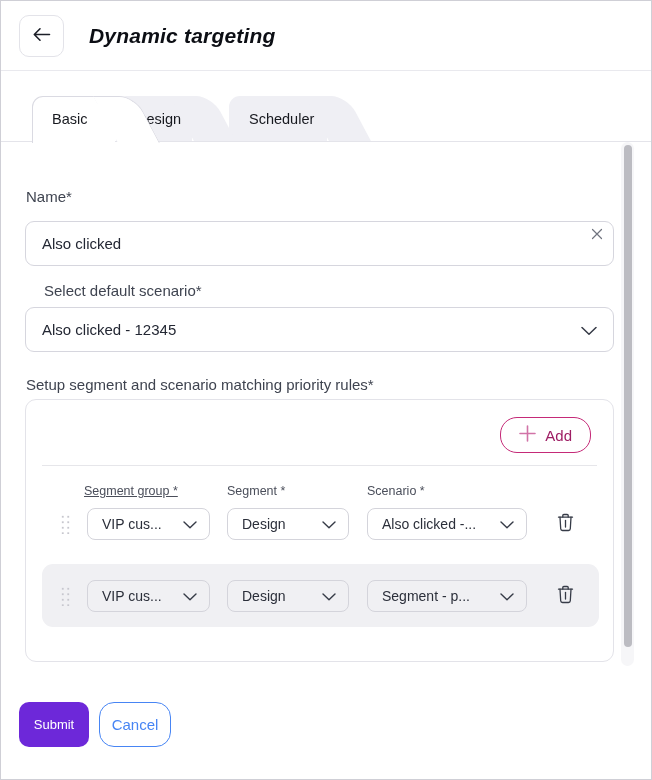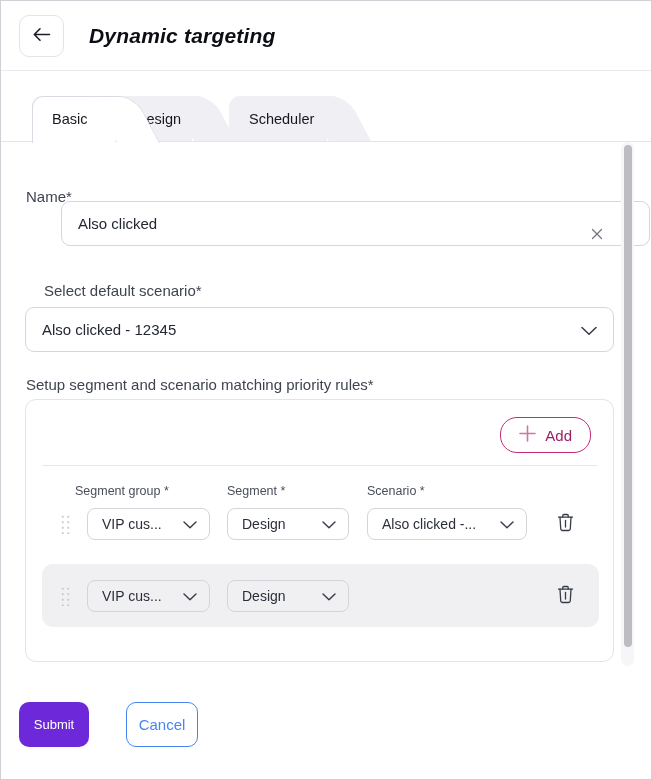--- a/index.html
+++ b/index.html
@@ -131,22 +131,22 @@
     position:absolute; left:2.5px; top:3px; width:8px; height:502px;
     background:#bcbcc2; border-radius:5px; cursor:pointer;
   }
   
   .submit-btn {
     position:absolute; left:18px; top:701px; width:70px; height:45px;
     background:#6d28d9; color:#fff; border:none; border-radius:10px;
     font-family:"Liberation Sans", sans-serif; font-size:13px; cursor:pointer;
   }
   .cancel-btn {
-    position:absolute; left:125px; top:701px; width:72px; height:45px;
-    background:#fff; color:#4785f4; border:1px solid #4785f4; border-radius:10px;
+    position:absolute; left:98px; top:701px; width:72px; height:45px;
+    background:#fff; color:#4785f4; border:1px solid #4785f4; border-radius:15px;
     font-family:"Liberation Sans", sans-serif; font-size:15px; cursor:pointer;
   }
 </style>
 </head>
 <body>
 
 <div class="page">
 
   <div class="header">
     <div class="back-btn">
@@ -170,21 +170,21 @@
     <span class="tab-label">Design</span>
   </div>
   <div class="tab tab3 inactive">
     <span class="tab-body"></span>
     <span class="tab-slant"></span>
     <span class="tab-label">Scheduler</span>
   </div>
   <div class="panel-top-line"></div>
 
   <div class="field-label" style="top:187px;">Name*</div>
-  <input class="text-input" style="top: 200px; margin-left: 36px;" value="Also clicked">
+  <input class="text-input" style="top: 220px;" value="Also clicked">
   <div class="clear-x" style="left:586px; top:224px;">
     <span>
       <svg width="12" height="12" viewBox="0 0 12 12" fill="none">
         <path d="M1.5 1.5 L10.5 10.5 M10.5 1.5 L1.5 10.5" stroke="#6f737e" stroke-width="1.2" stroke-linecap="round"></path>
       </svg>
     </span>
   </div>
 
   <div class="field-label" style="top:281px;margin-left:18px;">Select default scenario*</div>
   <div class="dropdown" style="top:306px;">
@@ -203,21 +203,21 @@
       <span>
         <svg width="17" height="17" viewBox="0 0 17 17" fill="none">
           <path d="M8.5 1 V16 M1 8.5 H16" stroke="#d173a7" stroke-width="1.6" stroke-linecap="round"></path>
         </svg>
       </span>
       <span>Add</span>
     </div>
 
     <div class="rules-divider"></div>
 
-    <div class="col-label" style="left:49px;">Segment group *</div>
+    <div class="col-label" style="left:58px;text-decoration:underline;">Segment group *</div>
     <div class="col-label" style="left:201px;">Segment *</div>
     <div class="col-label" style="left:341px;">Scenario *</div>
 
     <div>
       <div class="drag-handle" style="left:34px; top:114px;"></div>
       <div class="rule-select pos-sel1" style="top:108px;">
         <span>VIP cus...</span>
         <span class="chev">
           <svg width="14" height="8" viewBox="0 0 14 8" fill="none">
               <path d="M1 1 L7 6.8 L13 1" stroke="#363b47" stroke-width="1.4" stroke-linecap="round" stroke-linejoin="round"></path>
@@ -263,20 +263,28 @@
         </span>
       </div>
       <div class="rule-select" style="left:185px; width:122px; top:16px;">
         <span>Design</span>
         <span class="chev">
           <svg width="14" height="8" viewBox="0 0 14 8" fill="none">
               <path d="M1 1 L7 6.8 L13 1" stroke="#363b47" stroke-width="1.4" stroke-linecap="round" stroke-linejoin="round"></path>
             </svg>
         </span>
       </div>
+      <div class="rule-select" style="left:325px; width:160px; top:16px;">
+        <span>Segment - p...</span>
+        <span class="chev">
+          <svg width="14" height="8" viewBox="0 0 14 8" fill="none">
+              <path d="M1 1 L7 6.8 L13 1" stroke="#363b47" stroke-width="1.4" stroke-linecap="round" stroke-linejoin="round"></path>
+            </svg>
+        </span>
+      </div>
       <button class="trash-btn" style="left:512px; top:20px;">
         <span>
           <svg width="17" height="19" viewBox="0 0 17 19" fill="none" stroke="#363b47" stroke-width="1.3" stroke-linecap="round" stroke-linejoin="round">
             <path d="M1.5 4.2 H15.5"></path>
             <path d="M5.8 4 V2.6 A1.1 1.1 0 0 1 6.9 1.5 H10.1 A1.1 1.1 0 0 1 11.2 2.6 V4"></path>
             <path d="M3 4.2 L3.7 15.8 A1.8 1.8 0 0 0 5.5 17.5 H11.5 A1.8 1.8 0 0 0 13.3 15.8 L14 4.2"></path>
             <path d="M8.5 7.5 V14"></path>
           </svg>
         </span>
       </button>

